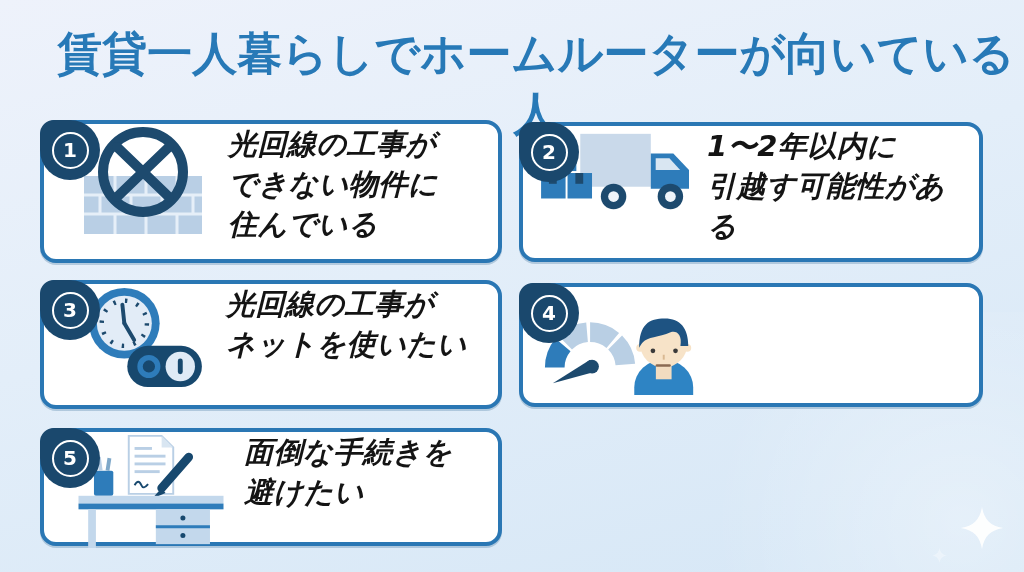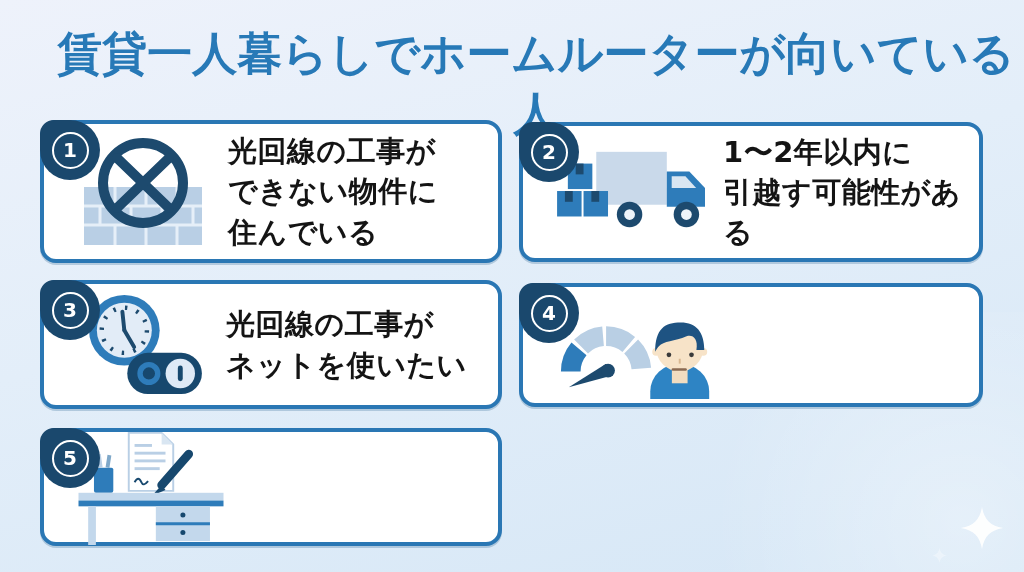--- a/index.html
+++ b/index.html
@@ -26,24 +26,24 @@
     position:absolute;top:-4px;left:-4px;width:60px;height:60px;
     background:#1a486d;border-radius:14px 50% 50% 50%;
     display:flex;align-items:center;justify-content:center;
   }
   .num-ring{
     width:33px;height:33px;border:2.5px solid #ffffff;border-radius:50%;
     color:#ffffff;font-size:20px;font-weight:700;
     display:flex;align-items:center;justify-content:center;
   }
   .card-body{
-    display:flex;align-items:center;height:100%;
-    padding:0 8px 0 34px;gap:20px;box-sizing:border-box;
-  }
-  .c2 .card-body,.c4 .card-body{padding-left:34px;gap:14px;}
+    display:flex;align-items:flex-start;height:100%;
+    padding:0 8px 0 34px;gap:20px;box-sizing:border-box;font-style:italic;
+  }
+  .c2 .card-body,.c4 .card-body{padding-left:18px;gap:14px;}
   .icon-box{flex:0 0 auto;display:flex;align-items:center;justify-content:center;}
   .card-text{
     font-size:29px;font-weight:700;color:#141414;line-height:1.38;
     white-space:pre-line;letter-spacing:0.5px;
   }
   .sparkle{position:absolute;pointer-events:none;}
 </style>
 </head>
 <body>
 
@@ -186,20 +186,22 @@
         <line x1="30" y1="40" x2="32" y2="27" stroke="#7fa8c9" stroke-width="4"></line>
         <rect x="0" y="66" width="150" height="8" fill="#c3d8ec"></rect>
         <rect x="0" y="74" width="150" height="6" fill="#2e7cba"></rect>
         <rect x="10" y="80" width="8" height="40" fill="#c3d8ec"></rect>
         <rect x="80" y="80" width="56" height="36" fill="#c3d8ec"></rect>
         <line x1="80" y1="98" x2="136" y2="98" stroke="#2e7cba" stroke-width="3"></line>
         <circle cx="108" cy="89" r="2.6" fill="#17486e"></circle>
         <circle cx="108" cy="107" r="2.6" fill="#17486e"></circle>
       </svg>
     </div>
+    <div class="card-text">面倒な手続きを
+避けたい</div>
   </div>
 </div>
 
 <div class="sparkle" style="left:961px;top:507px;opacity:0.95;">
   <svg width="42" height="42" viewBox="0 0 40 40">
     <path d="M20 0 C22 12 28 18 40 20 C28 22 22 28 20 40 C18 28 12 22 0 20 C12 18 18 12 20 0 Z" fill="#ffffff"></path>
   </svg>
 </div>
 <div class="sparkle" style="left:932px;top:548px;opacity:0.35;">
   <svg width="15" height="15" viewBox="0 0 40 40">

